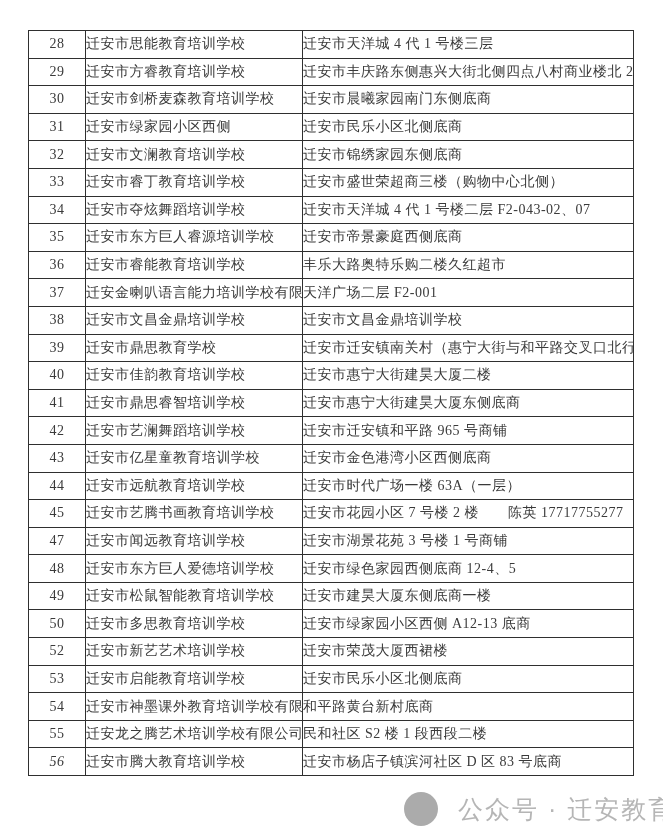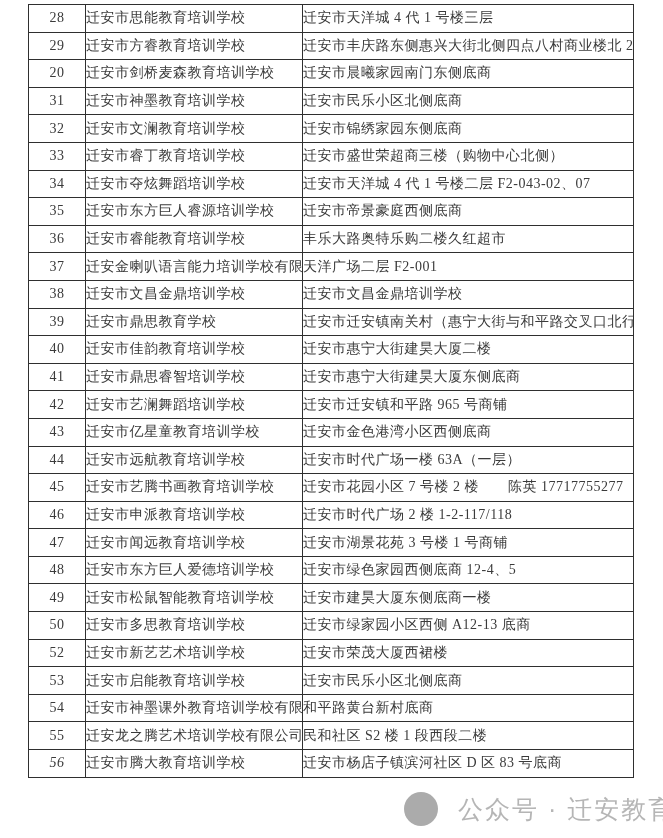--- a/index.html
+++ b/index.html
@@ -13,21 +13,21 @@
   }
   .page {
     position: relative;
     width: 663px;
     height: 838px;
     background: #ffffff;
   }
   table.school-table {
     position: absolute;
     left: 28px;
-    top: 4px;
+    top: 30px;
     width: 604px;
     border-collapse: collapse;
     table-layout: fixed;
     border-radius: 26px;
   }
   table.school-table td {
     border: 1px solid #2f2f2f;
     font-size: 14px;
     color: #3a3a3a;
     height: 26.6px;
@@ -92,28 +92,28 @@
       <td class="col-addr">迁安市天洋城 4 代 1 号楼三层</td>
     </tr>
 
     <tr>
       <td class="col-num">29</td>
       <td class="col-name">迁安市方睿教育培训学校</td>
       <td class="col-addr">迁安市丰庆路东侧惠兴大街北侧四点八村商业楼北 2 号楼</td>
     </tr>
 
     <tr>
-      <td class="col-num">20</td>
+      <td class="col-num">30</td>
       <td class="col-name">迁安市剑桥麦森教育培训学校</td>
       <td class="col-addr">迁安市晨曦家园南门东侧底商</td>
     </tr>
 
     <tr>
       <td class="col-num">31</td>
-      <td class="col-name">迁安市神墨教育培训学校</td>
+      <td class="col-name">迁安市绿家园小区西侧</td>
       <td class="col-addr">迁安市民乐小区北侧底商</td>
     </tr>
 
     <tr>
       <td class="col-num">32</td>
       <td class="col-name">迁安市文澜教育培训学校</td>
       <td class="col-addr">迁安市锦绣家园东侧底商</td>
     </tr>
 
     <tr>
@@ -187,25 +187,20 @@
       <td class="col-name">迁安市远航教育培训学校</td>
       <td class="col-addr">迁安市时代广场一楼 63A（一层）</td>
     </tr>
 
     <tr>
       <td class="col-num">45</td>
       <td class="col-name">迁安市艺腾书画教育培训学校</td>
       <td class="col-addr">迁安市花园小区 7 号楼 2 楼　　陈英 17717755277</td>
     </tr>
 
-    <tr>
-      <td class="col-num">46</td>
-      <td class="col-name">迁安市申派教育培训学校</td>
-      <td class="col-addr">迁安市时代广场 2 楼 1-2-117/118</td>
-    </tr>
 
     <tr>
       <td class="col-num">47</td>
       <td class="col-name">迁安市闻远教育培训学校</td>
       <td class="col-addr">迁安市湖景花苑 3 号楼 1 号商铺</td>
     </tr>
 
     <tr>
       <td class="col-num">48</td>
       <td class="col-name">迁安市东方巨人爱德培训学校</td>

